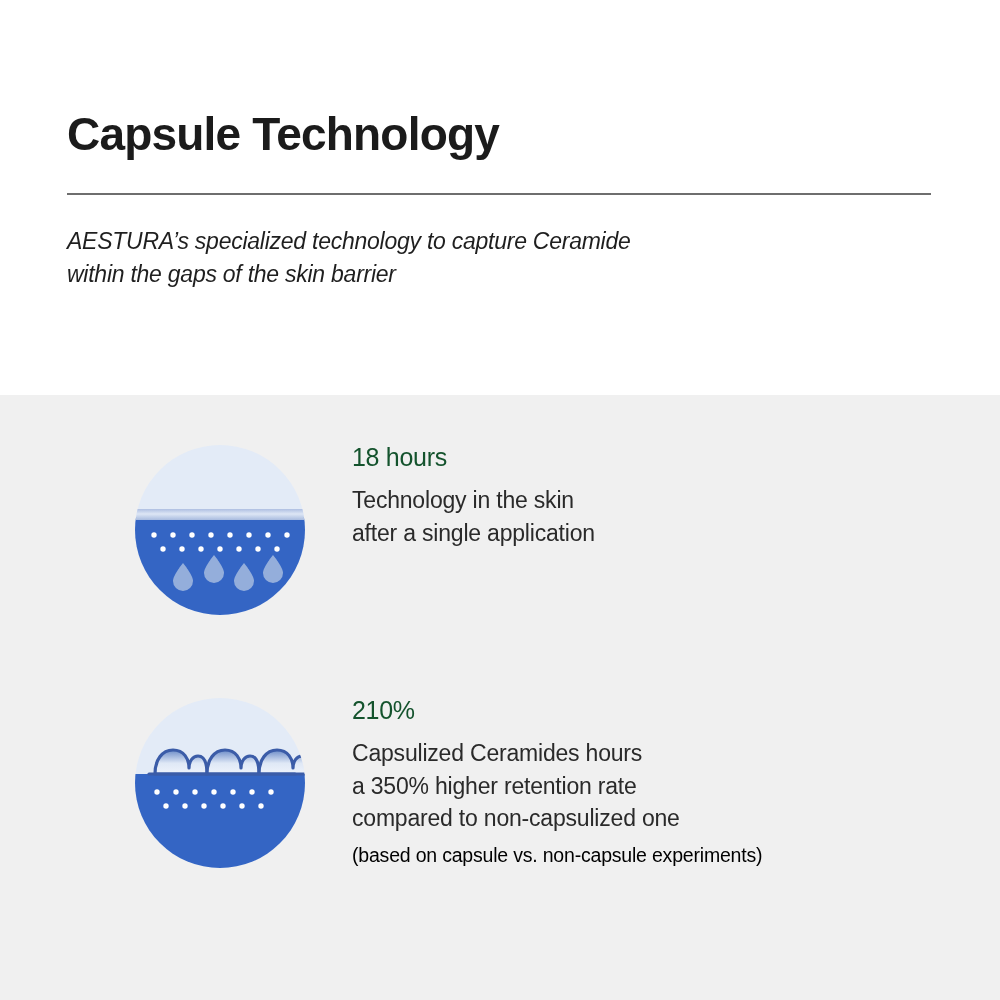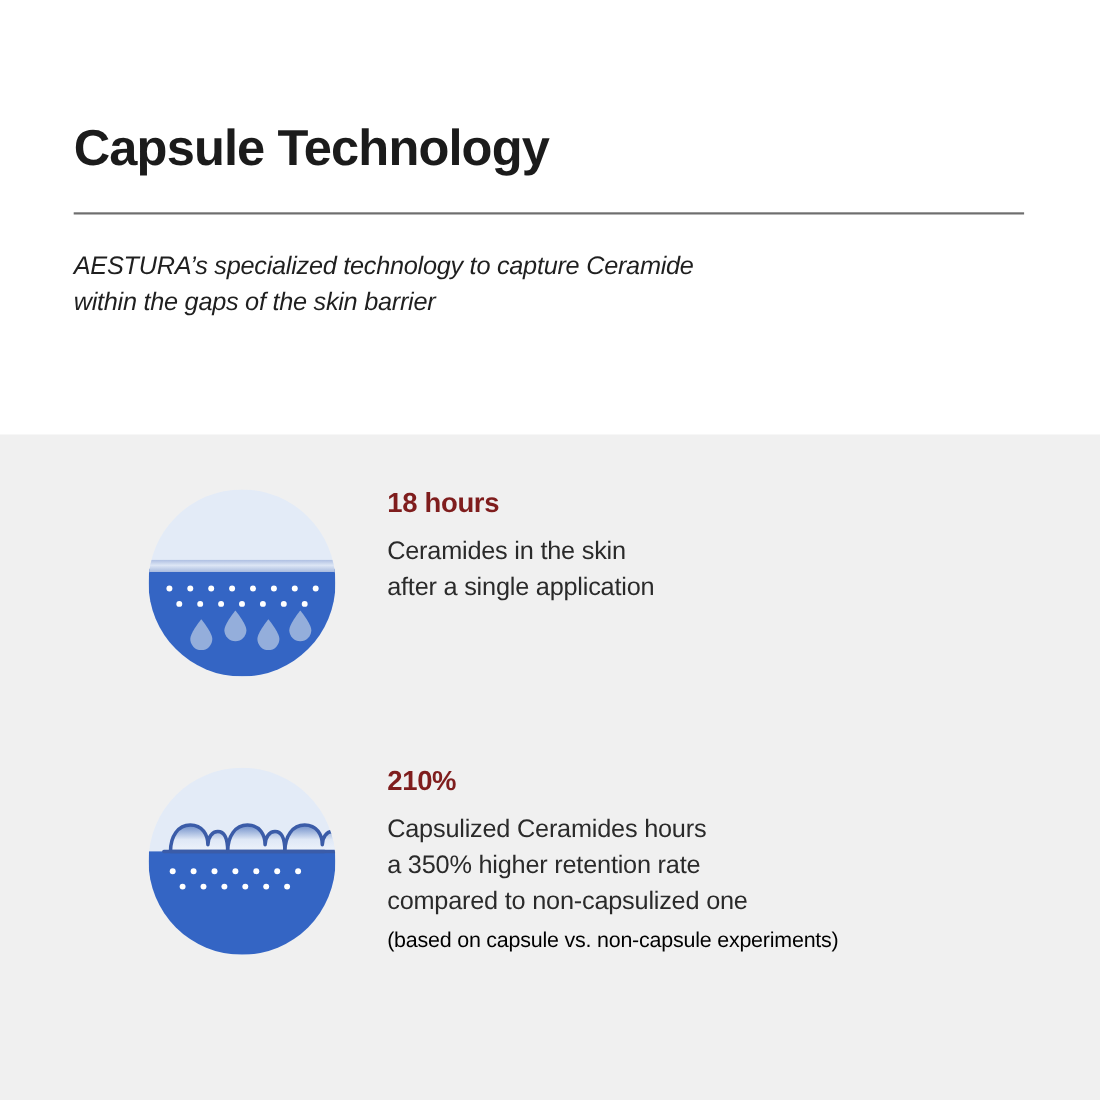--- a/index.html
+++ b/index.html
@@ -43,21 +43,21 @@
   .feature.two{ left:0; top:303px; }
 
   .icon-wrap{
     position:absolute; left:135px; top:0;
     width:170px; height:170px;
   }
   .icon-svg{ display:block; width:170px; height:170px; }
 
   .copy{ position:absolute; left:352px; top:0; width:600px; }
   .stat{
-    font-size:25px; font-weight:700; color:#7f1d1d;
+    font-size:25px; font-weight:400; color:#14532d;
     letter-spacing:-0.3px; line-height:1.0;
     margin-bottom:14px;
   }
   .desc{
     font-size:23px; font-weight:400; color:#2a2a2a;
     line-height:1.42; letter-spacing:-0.2px;
   }
   .desc .ln{ display:block; white-space:nowrap; }
   .note{
     margin-top:9px;
@@ -125,21 +125,21 @@
               <path d="M109 118 C109 118 99 130 99 136 a10 10 0 0 0 20 0 C119 130 109 118 109 118 Z"></path>
               <path d="M138 110 C138 110 128 122 128 128 a10 10 0 0 0 20 0 C148 122 138 110 138 110 Z"></path>
             </g>
           </g>
         </svg>
       </div>
 
       <div class="copy">
         <div class="stat">18 hours</div>
         <div class="desc">
-          <span class="ln">Ceramides in the skin</span>
+          <span class="ln">Technology in the skin</span>
           <span class="ln">after a single application</span>
         </div>
       </div>
     </div>
 
     <div class="feature two">
 
       <div class="icon-wrap">
         <svg class="icon-svg" viewBox="0 0 170 170" xmlns="http://www.w3.org/2000/svg">
           <defs>

